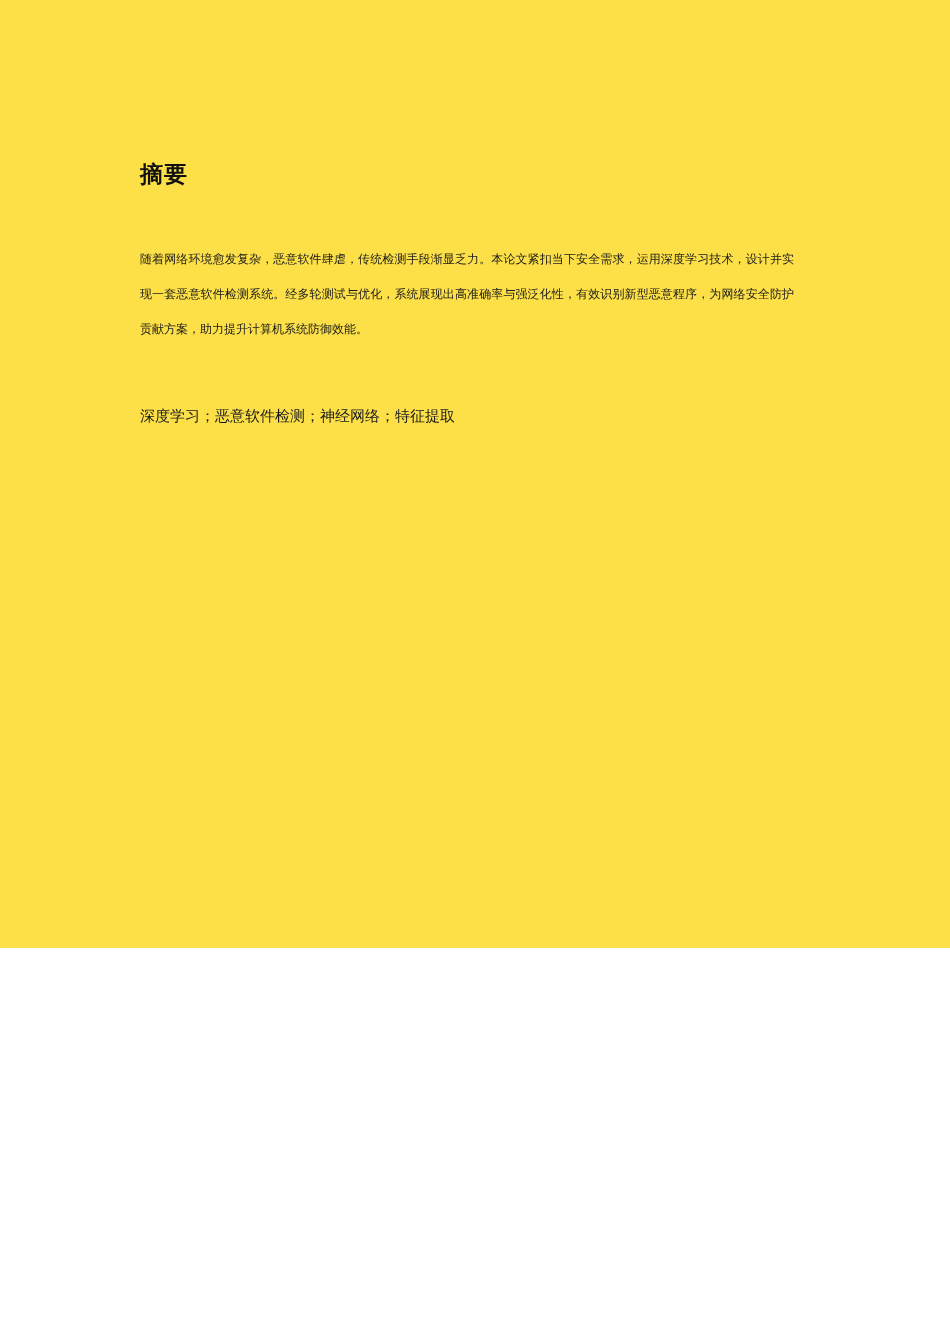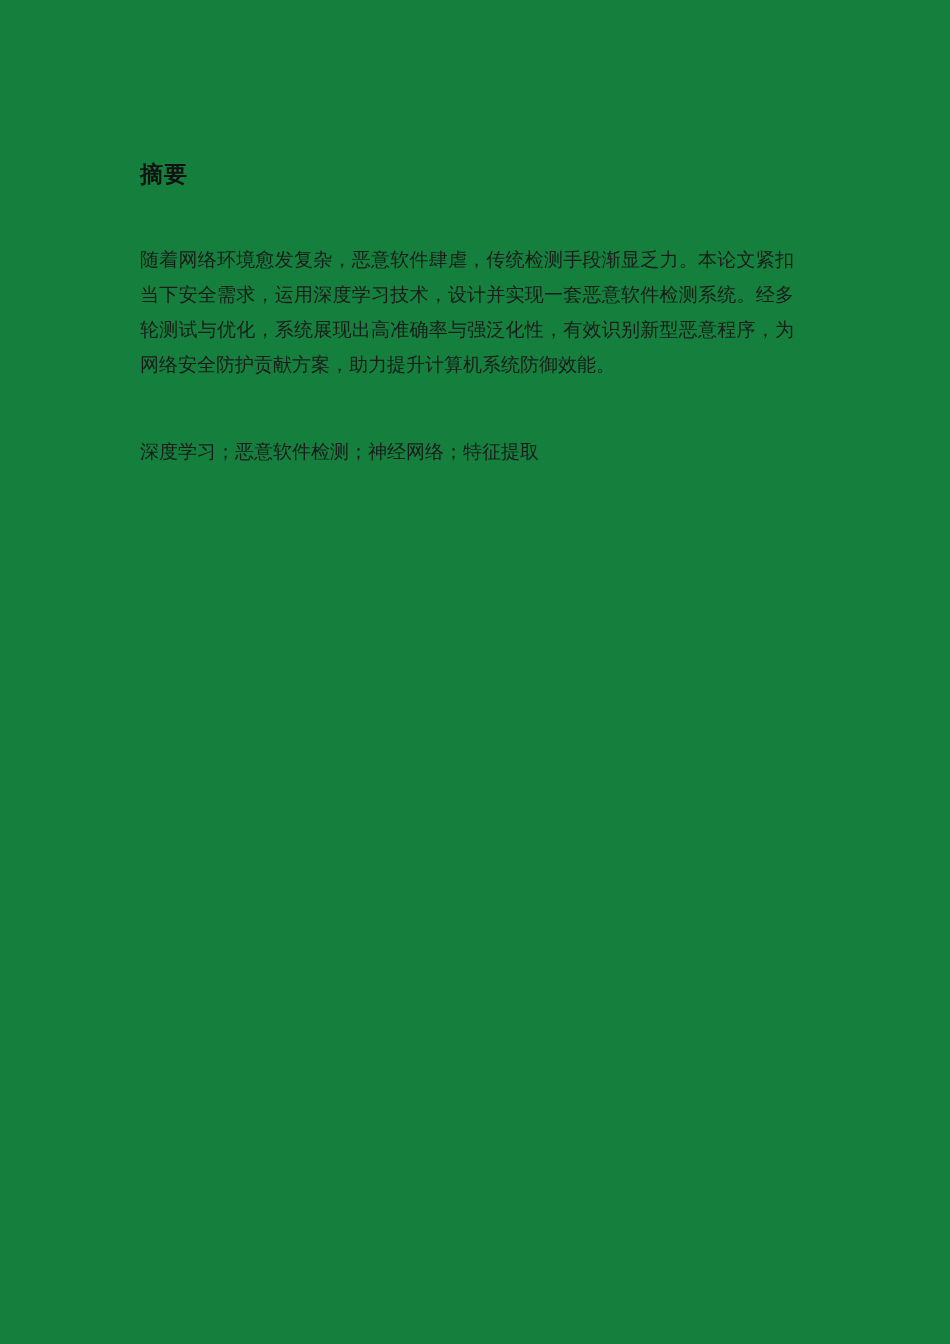--- a/index.html
+++ b/index.html
@@ -10,51 +10,51 @@
   body {
     width: 950px;
     height: 1344px;
     font-family: "Liberation Serif", "DejaVu Serif", serif;
     color: #1b1b1b;
     overflow: hidden;
   }
   .page {
     position: relative;
     width: 950px;
-    height: 1344px;
-    background: #15803d;
+    height: 948px;
+    background: #fde047;
   }
   .content {
     box-sizing: border-box;
     padding-top: 161px;
     margin-left: 140px;
     width: 670px;
   }
   .section-heading {
     margin: 0;
     font-size: 23px;
     line-height: 28px;
     font-weight: 700;
     color: #111111;
     letter-spacing: 1px;
   }
   .section-heading.keywords {
     margin-top: 50px;
   }
   .body-paragraph {
     margin: 53px 16px 0 0;
-    font-size: 19px;
+    font-size: 12px;
     line-height: 35px;
     text-align: justify;
     text-justify: inter-ideograph;
     color: #1b1b1b;
   }
   .keywords-line {
     margin: 52px 0 0 0;
-    font-size: 19px;
+    font-size: 15px;
     line-height: 35px;
     text-align: left;
     color: #1b1b1b;
   }
 </style>
 </head>
 <body>
 
 <div class="page">
   <div class="content">

